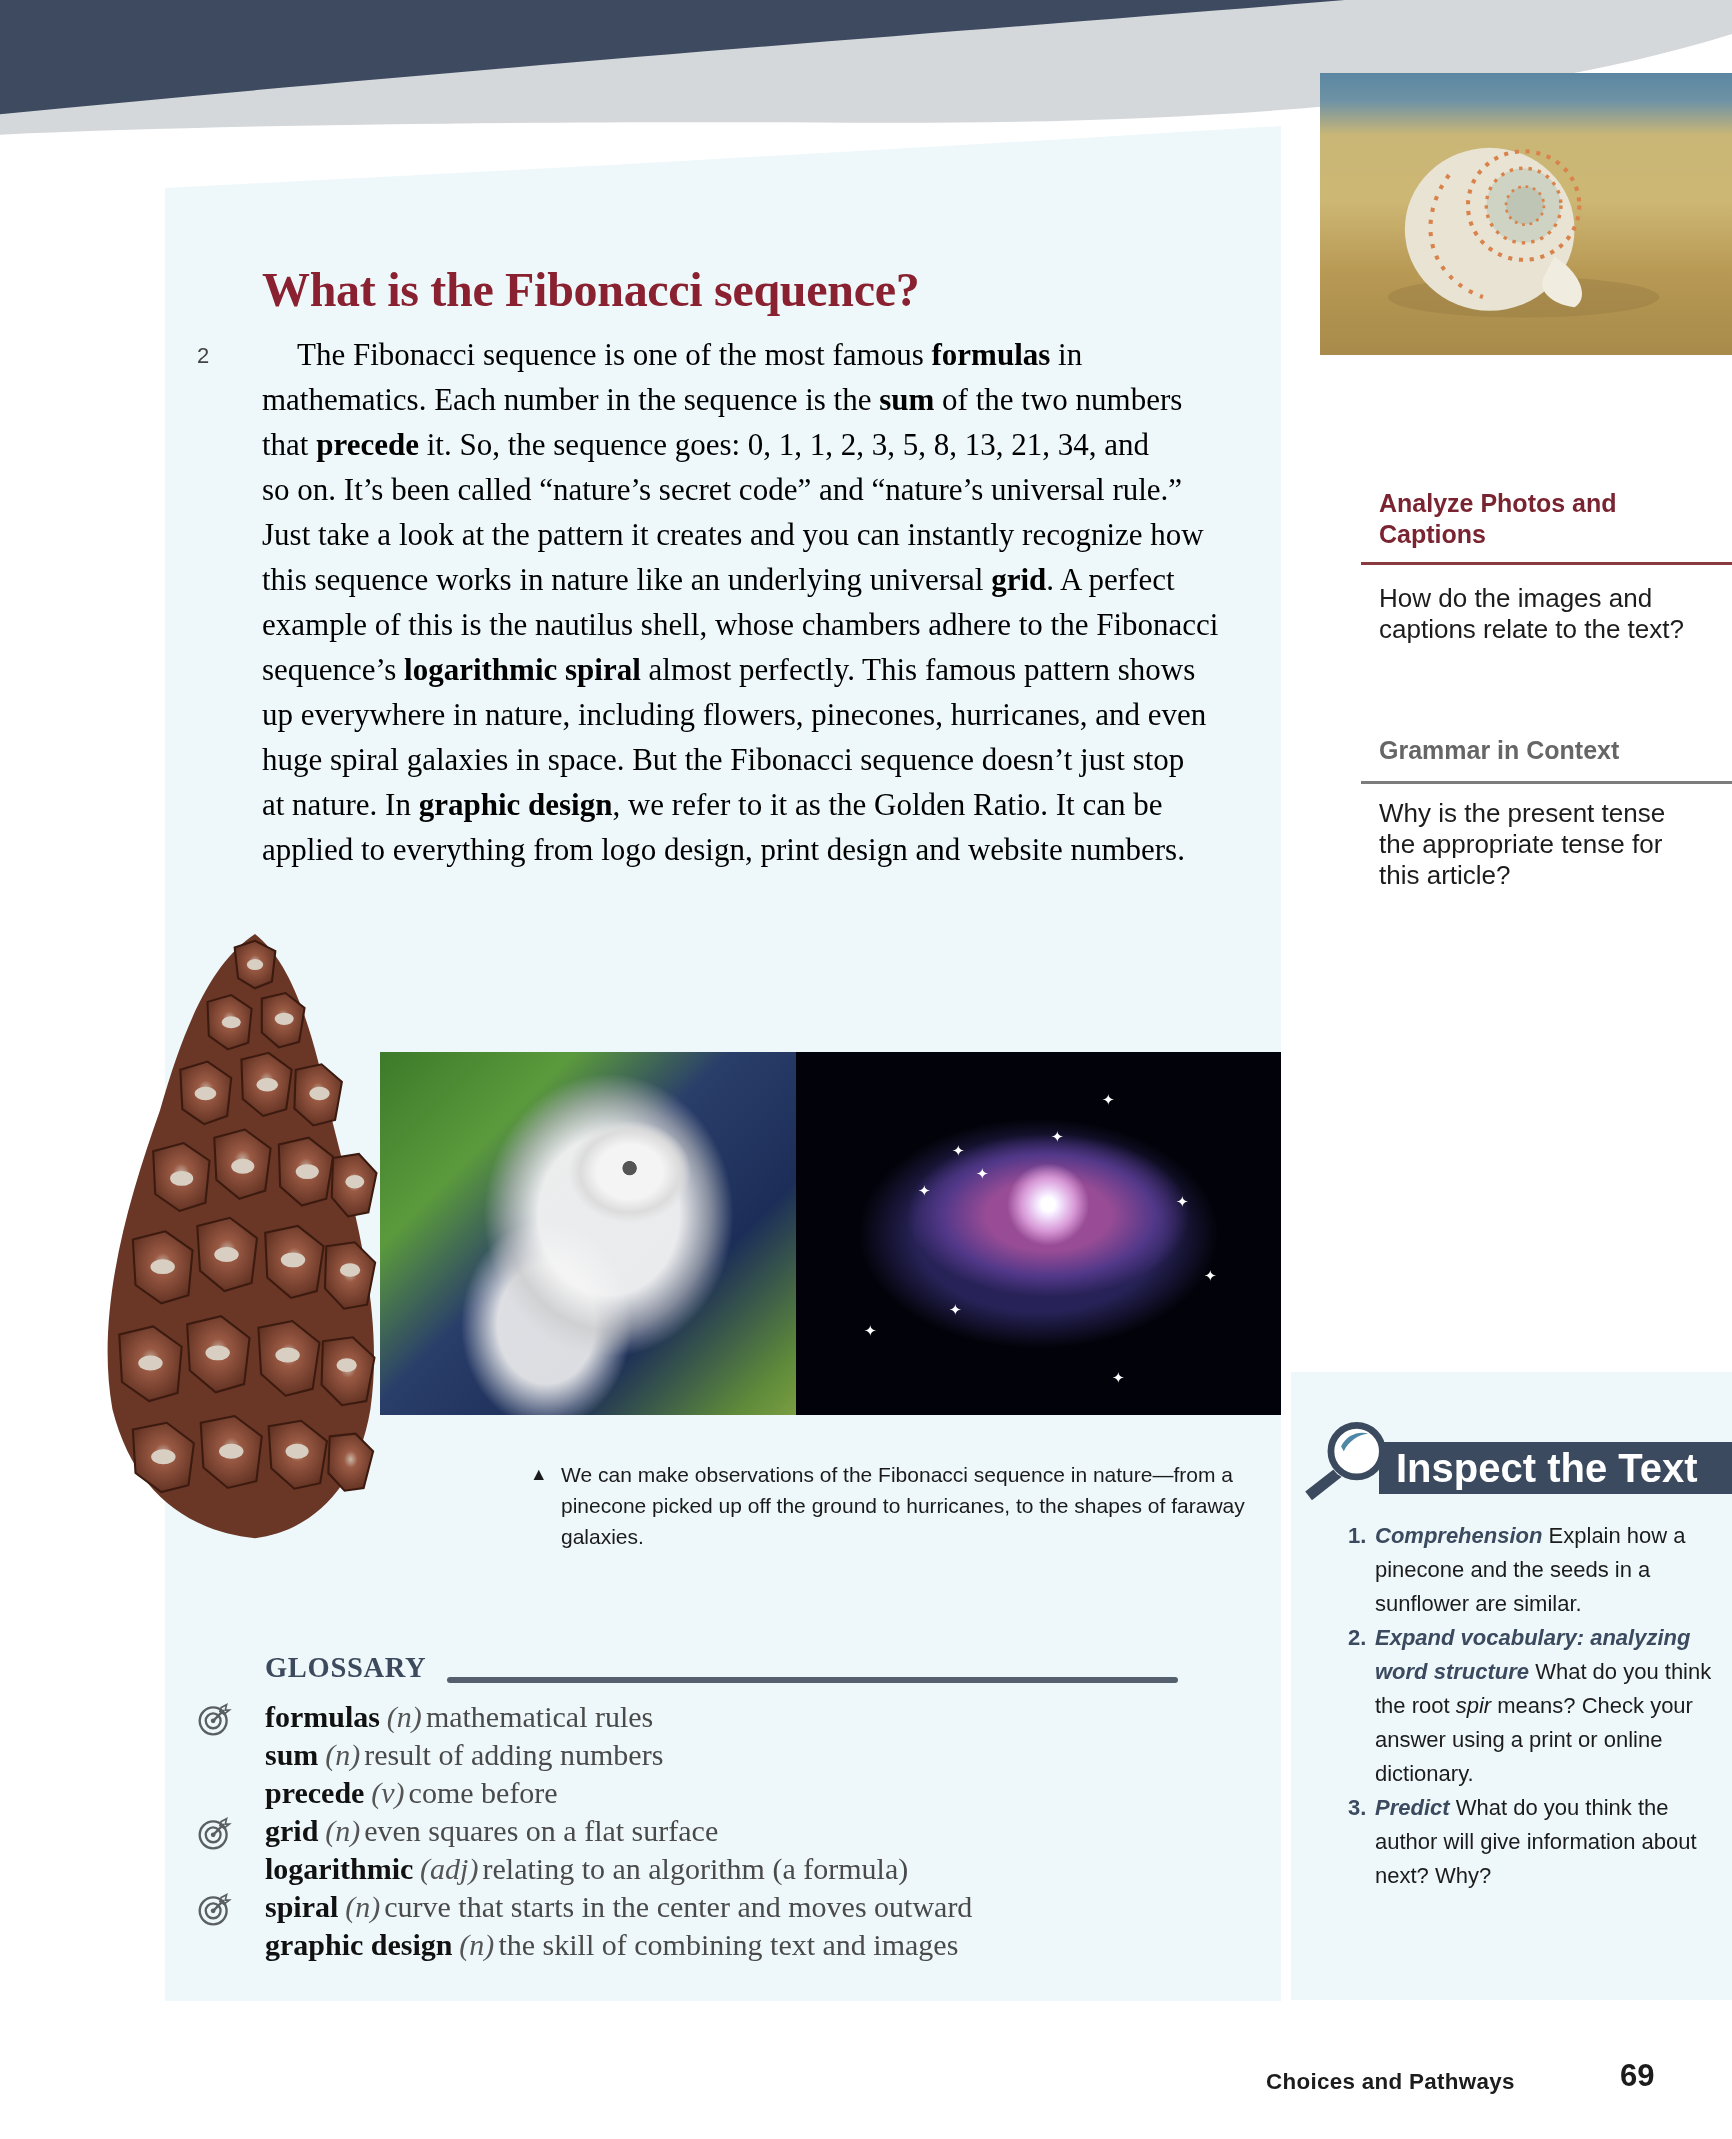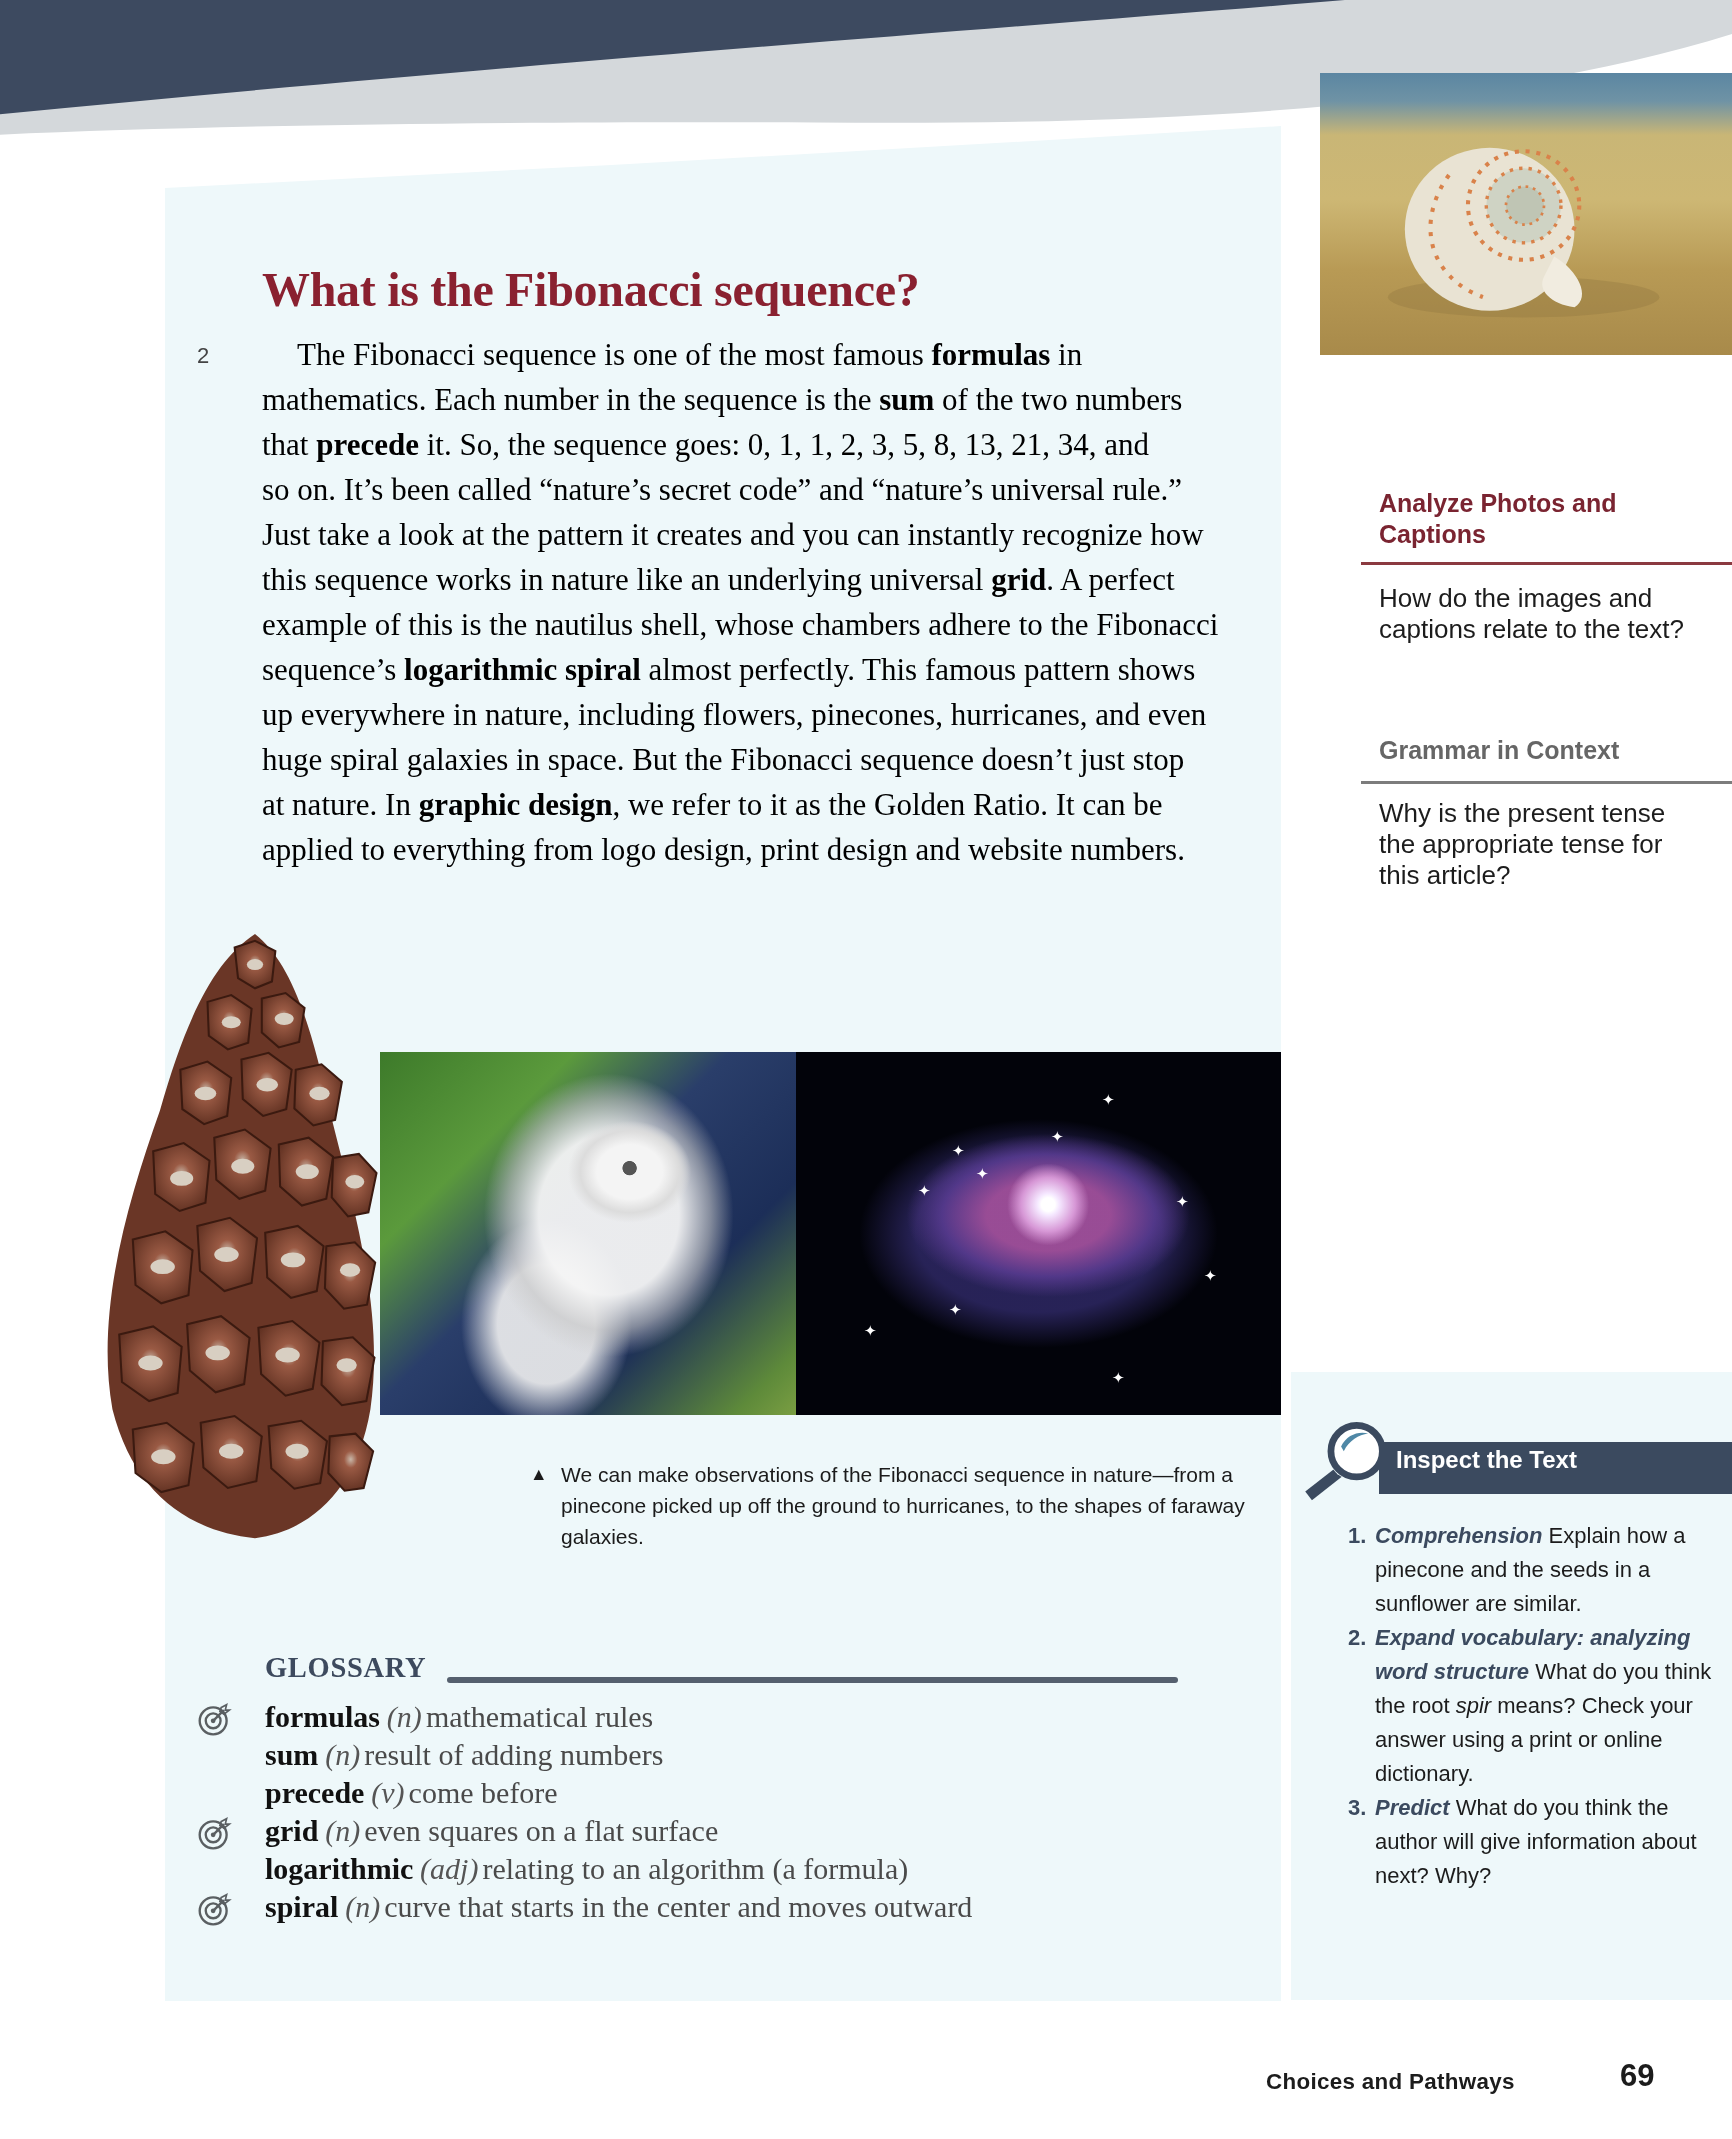--- a/index.html
+++ b/index.html
@@ -104,21 +104,21 @@
   .gloss-pos { font-style: italic; color: #555; margin: 0 4.1px 0 6.8px; }
   .gloss-def { color: #4a4a4a; }
   .gloss-icon { position: absolute; left: -68px; top: 4.1px; width: 35px; height: 35px; }
 
   
   #inspect-bar {
     left: 1379px; top: 1442px; width: 353px; height: 52px; background: #3b4a5f;
   }
   .inspect-title {
     left: 1396px; top: 1446px; font-family: "Liberation Sans", sans-serif;
-    font-size: 24px; font-weight: bold; color: #ffffff; white-space: nowrap;
+    font-size: 40px; font-weight: bold; color: #ffffff; white-space: nowrap;
   }
   #magnifier { left: 1299px; top: 1416px; width: 95px; height: 88px; }
   .inspect-list {
     left: 1348px; top: 1519px; width: 367px;
     font-family: "Liberation Sans", sans-serif; font-size: 22px; line-height: 34px; color: #1c1c1c;
   }
   .inspect-item { position: relative; padding-left: 27px; }
   .inspect-item .num { position: absolute; left: 0; top: 0; font-weight: bold; color: #3b4a5f; }
   .inspect-item .lbl { font-weight: bold; color: #3b4a5f; font-style: italic; }
 
@@ -280,20 +280,21 @@
           <path d="M36 8 L44 4 L42 12 L48 12 L40 18 L34 14 Z" fill="none" stroke="#5a5f62" stroke-width="2.5"></path>
         </svg></span><span class="gloss-term">grid</span><span class="gloss-pos">(n)</span><span class="gloss-def">even squares on a flat surface</span></div>
     <div class="gloss-item"><span class="gloss-term">logarithmic</span><span class="gloss-pos">(adj)</span><span class="gloss-def">relating to an algorithm (a formula)</span></div>
     <div class="gloss-item"><span class="gloss-icon"><svg viewBox="0 0 52 52" width="35" height="35">
           <circle cx="24" cy="28" r="20" fill="none" stroke="#5a5f62" stroke-width="3.5"></circle>
           <circle cx="24" cy="28" r="11" fill="none" stroke="#5a5f62" stroke-width="3.5"></circle>
           <circle cx="24" cy="28" r="3.5" fill="#5a5f62"></circle>
           <line x1="24" y1="28" x2="40" y2="12" stroke="#5a5f62" stroke-width="3.5"></line>
           <path d="M36 8 L44 4 L42 12 L48 12 L40 18 L34 14 Z" fill="none" stroke="#5a5f62" stroke-width="2.5"></path>
         </svg></span><span class="gloss-term">spiral</span><span class="gloss-pos">(n)</span><span class="gloss-def">curve that starts in the center and moves outward</span></div>
+    <div class="gloss-item"><span class="gloss-term">graphic design</span><span class="gloss-pos">(n)</span><span class="gloss-def">the skill of combining text and images</span></div>
   </div>
 
 <svg id="magnifier" class="abs" viewBox="0 0 140 130">
   <line x1="14" y1="118" x2="60" y2="82" stroke="#3b4a5f" stroke-width="16"></line>
   <line x1="56" y1="85" x2="66" y2="78" stroke="#eef8fa" stroke-width="5"></line>
   <circle cx="85" cy="52" r="44" fill="#eef8fa"></circle>
   <circle cx="85" cy="52" r="38" fill="#ffffff" stroke="#3b4a5f" stroke-width="10"></circle>
   <path d="M62 45 C70 28 88 22 102 26 C88 28 74 36 66 52 Z" fill="#4f88a6"></path>
 </svg>
 <div id="inspect-bar" class="abs"></div>

